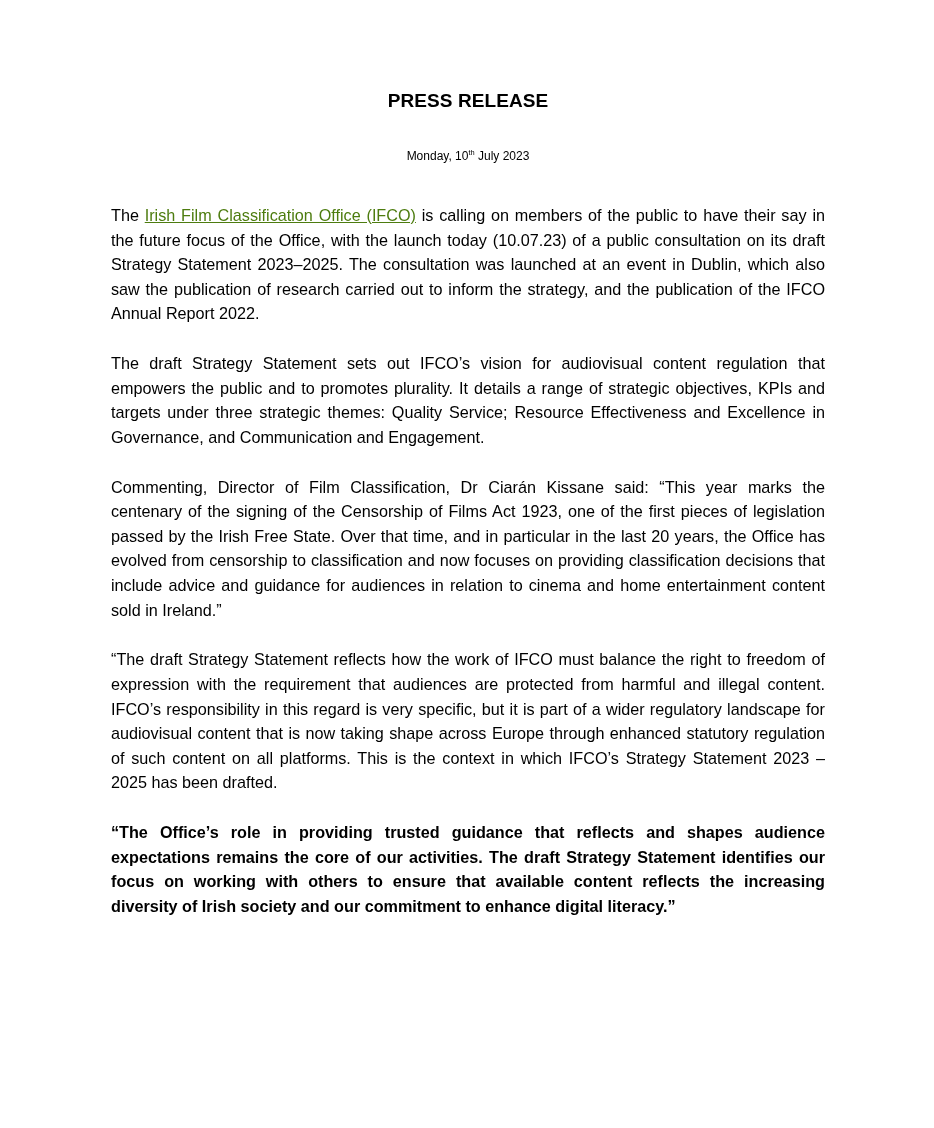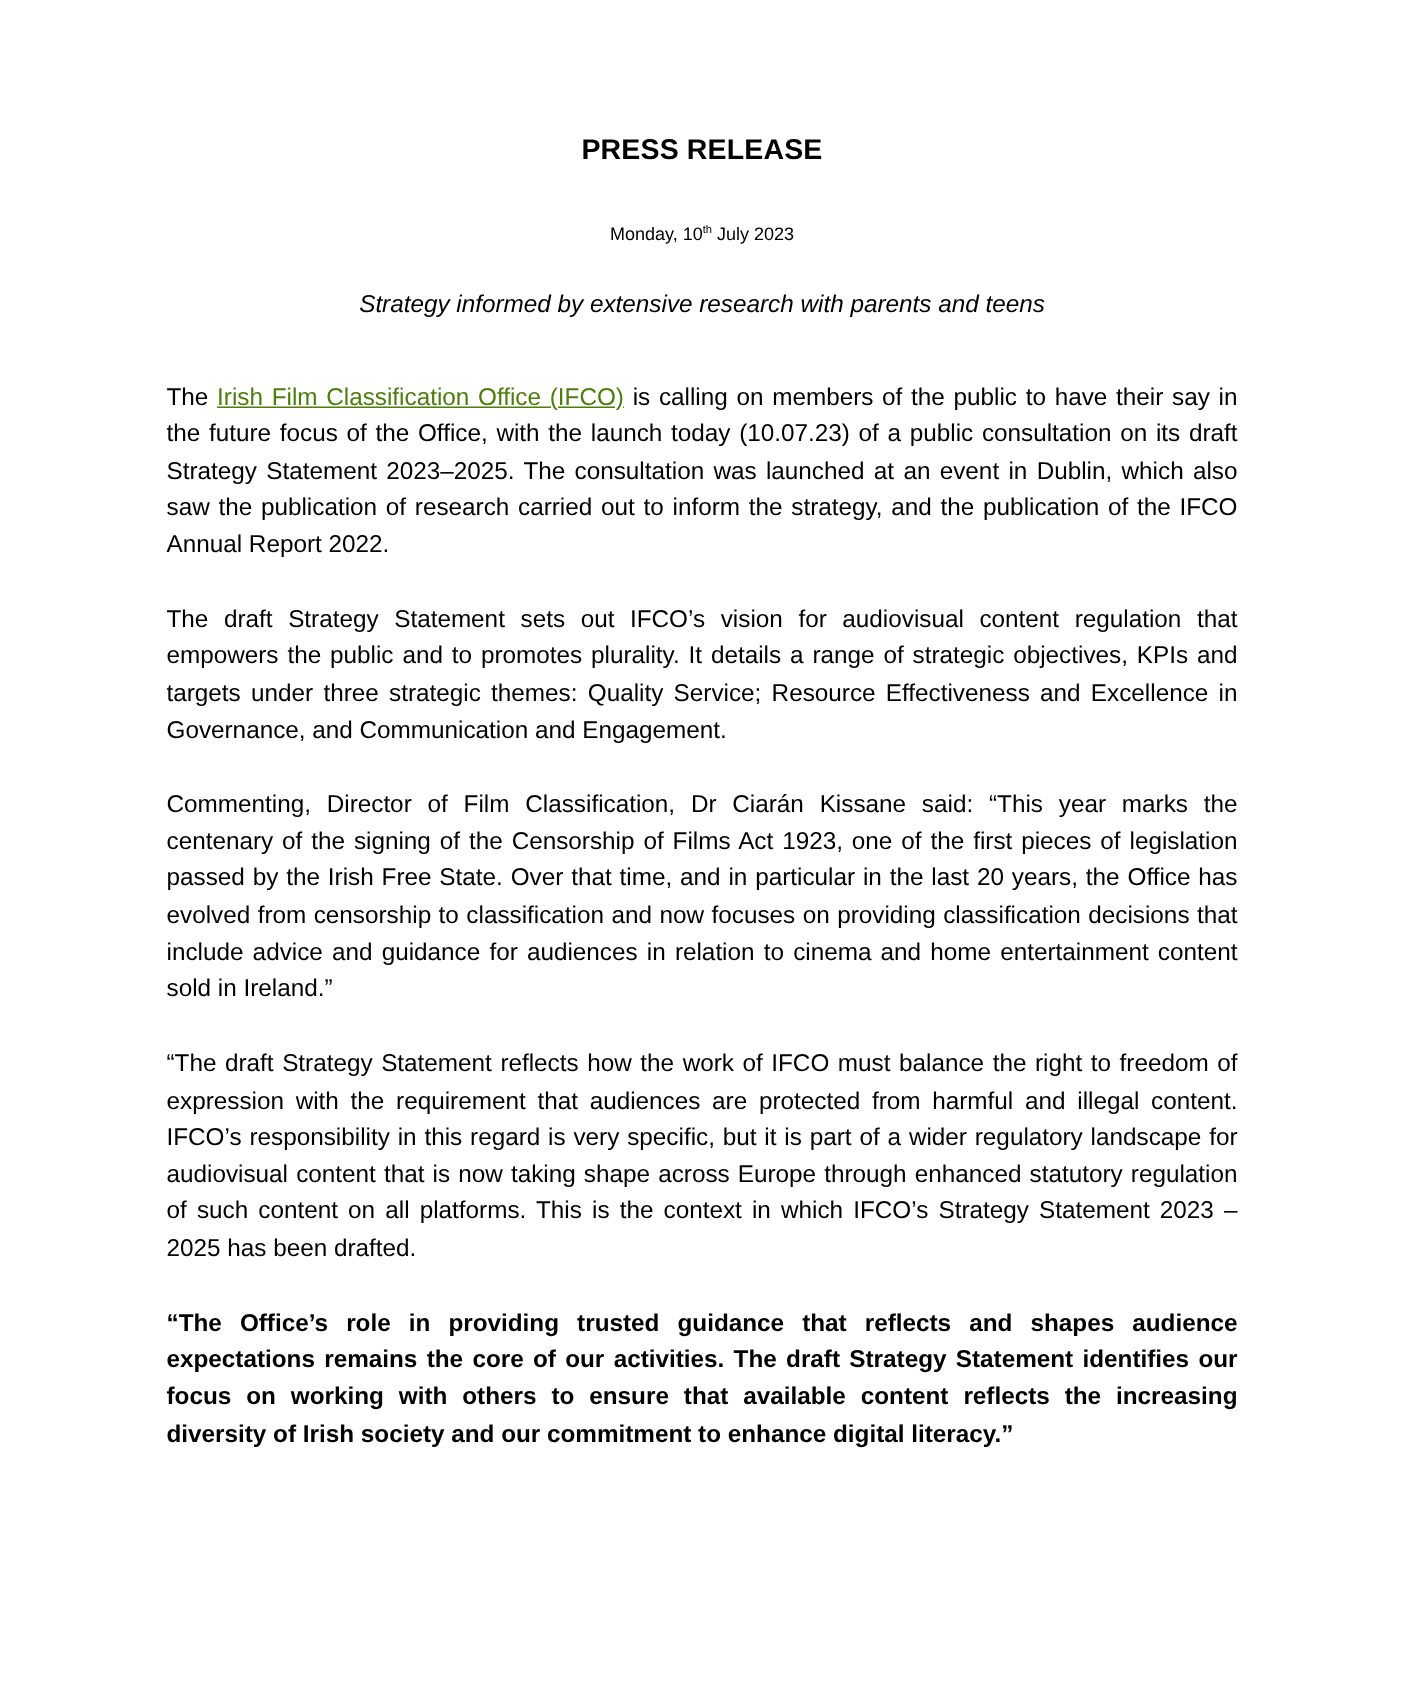--- a/index.html
+++ b/index.html
@@ -90,21 +90,20 @@
 </head>
 <body>
 
 <div class="page">
 
   <h1 class="doc-heading">PRESS RELEASE</h1>
 
   <p class="doc-date"><span>Monday, 10</span><sup>th</sup><span> July 2023</span></p>
 
 
-  <p class="doc-subtitle">Strategy informed by extensive research with parents and teens</p>
 
   <div class="body-block">
 
     <p class="para"><span>The </span><a class="inline-link" href="#">Irish Film Classification Office (IFCO)</a><span> is calling on members of the public to have their say in the future focus of the Office, with the launch today (10.07.23) of a public consultation on its draft Strategy Statement 2023–2025. The consultation was launched at an event in Dublin, which also saw the publication of research carried out to inform the strategy, and the publication of the IFCO Annual Report 2022.</span></p>
 
     <p class="para">The draft Strategy Statement sets out IFCO’s vision for audiovisual content regulation that empowers the public and to promotes plurality. It details a range of strategic objectives, KPIs and targets under three strategic themes: Quality Service; Resource Effectiveness and Excellence in Governance, and Communication and Engagement.</p>
 
     <p class="para">Commenting, Director of Film Classification, Dr Ciarán Kissane said: “This year marks the centenary of the signing of the Censorship of Films Act 1923, one of the first pieces of legislation passed by the Irish Free State. Over that time, and in particular in the last 20 years, the Office has evolved from censorship to classification and now focuses on providing classification decisions that include advice and guidance for audiences in relation to cinema and home entertainment content sold in Ireland.”</p>
 
     <p class="para">“The draft Strategy Statement reflects how the work of IFCO must balance the right to freedom of expression with the requirement that audiences are protected from harmful and illegal content. IFCO’s responsibility in this regard is very specific, but it is part of a wider regulatory landscape for audiovisual content that is now taking shape across Europe through enhanced statutory regulation of such content on all platforms. This is the context in which IFCO’s Strategy Statement 2023 – 2025 has been drafted.</p>

